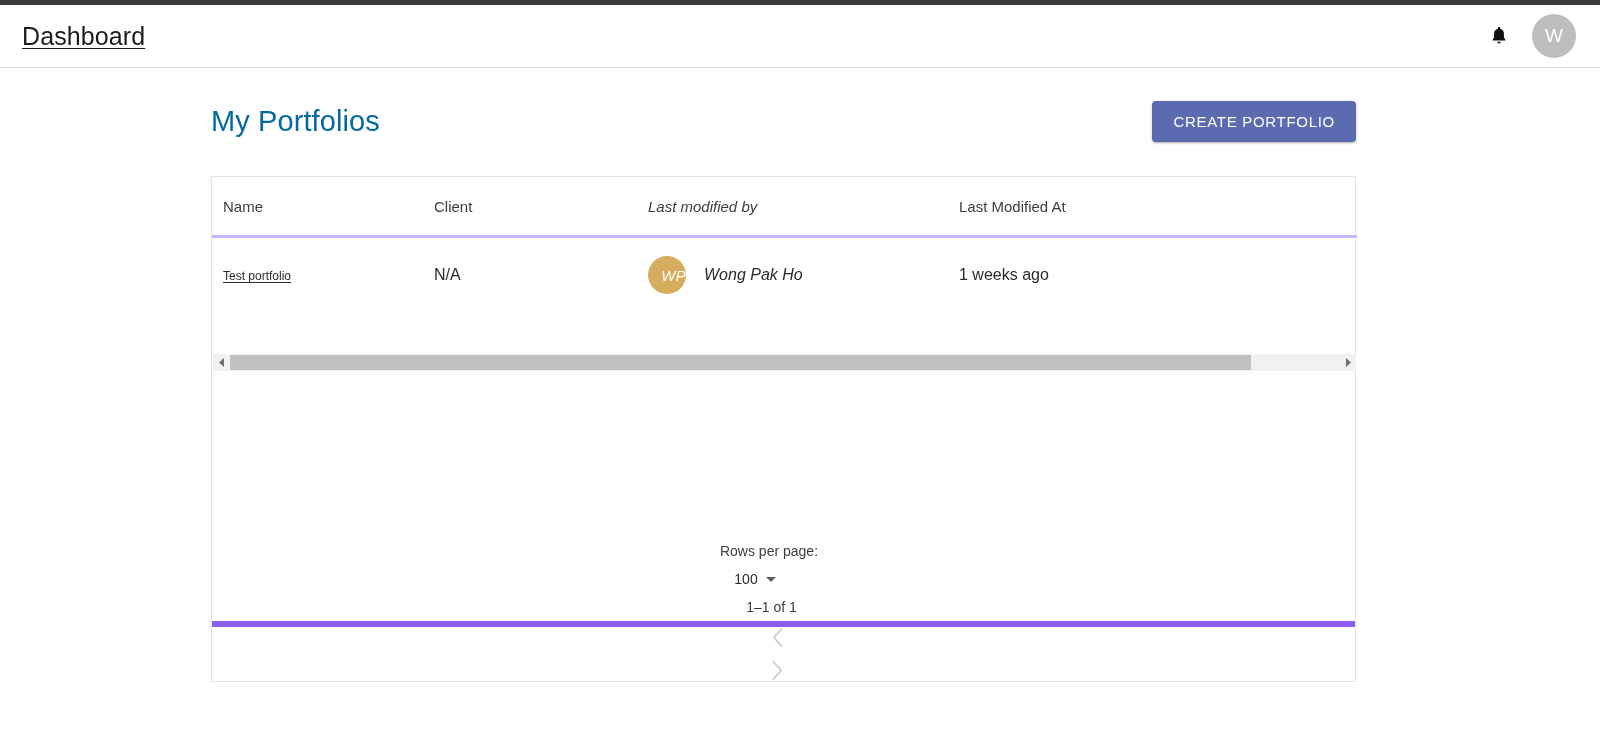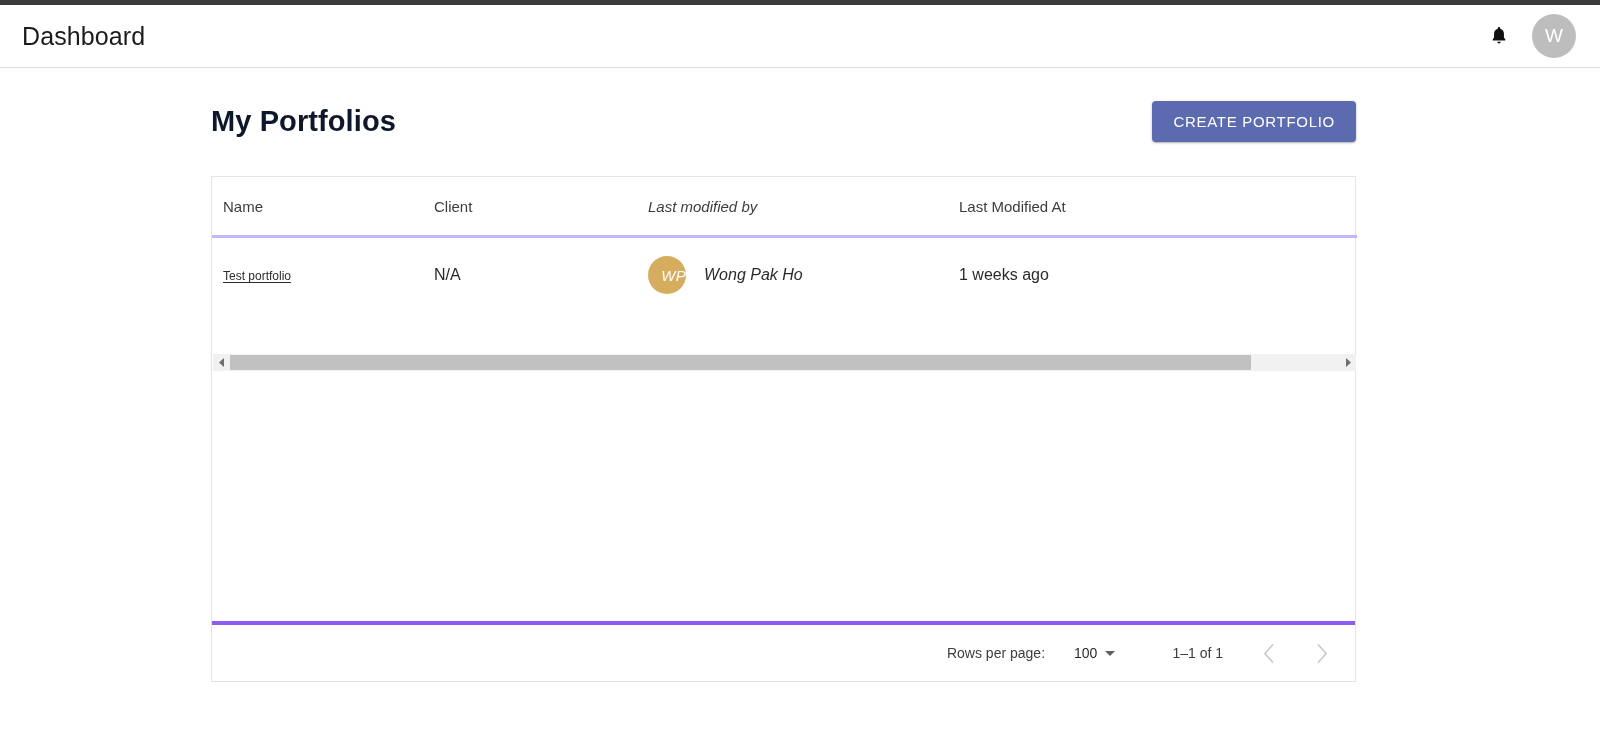--- a/index.html
+++ b/index.html
@@ -41,20 +41,21 @@
     box-shadow: 0 1px 3px rgba(0,0,0,0.10);
     display: flex;
     align-items: center;
     justify-content: space-between;
     padding: 0 24px 0 22px;
   }
 
   .brand-link {
     font-size: 25px;
     color: #1b1b1b;
+    text-decoration: underline;
     text-underline-offset: 3px;
     text-decoration-thickness: 1px;
     letter-spacing: 0.1px;
     cursor: pointer;
   }
 
   .header-right {
     display: flex;
     align-items: center;
     gap: 22px;
@@ -96,22 +97,22 @@
     left: 211px;
     width: 1145px;
     height: 46px;
     display: flex;
     align-items: center;
     justify-content: space-between;
   }
 
   .page-title {
     font-size: 29px;
-    color: #0f172a;
-    font-weight: 700;
+    color: #0369a1;
+    font-weight: 400;
     letter-spacing: 0.1px;
     white-space: nowrap;
   }
 
   .create-btn {
     background: #5c6bb0;
     color: #ffffff;
     border: none;
     border-radius: 4px;
     height: 41px;
@@ -237,26 +238,27 @@
     cursor: pointer;
   }
 
   
   .table-footer {
     position: absolute;
     bottom: 0;
     left: 0;
     width: 1143px;
     height: 60px;
-    border-top: 4px solid #8b5cf6;
+    border-top: 6px solid #8b5cf6;
     display: flex;
     align-items: center;
     justify-content: flex-end;
     padding-right: 12px;
     gap: 12px;
+    flex-direction: column;
   }
 
   .rows-label {
     font-size: 14px;
     color: #3d3d3d;
     margin-right: 17px;
     white-space: nowrap;
   }
 
   .rows-select {

